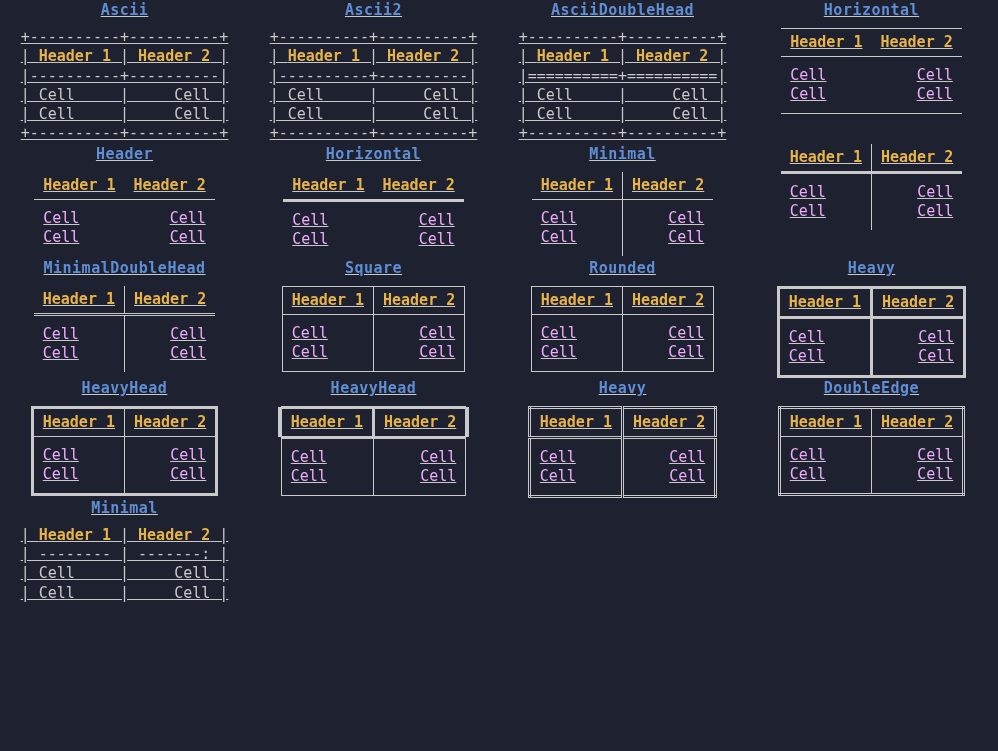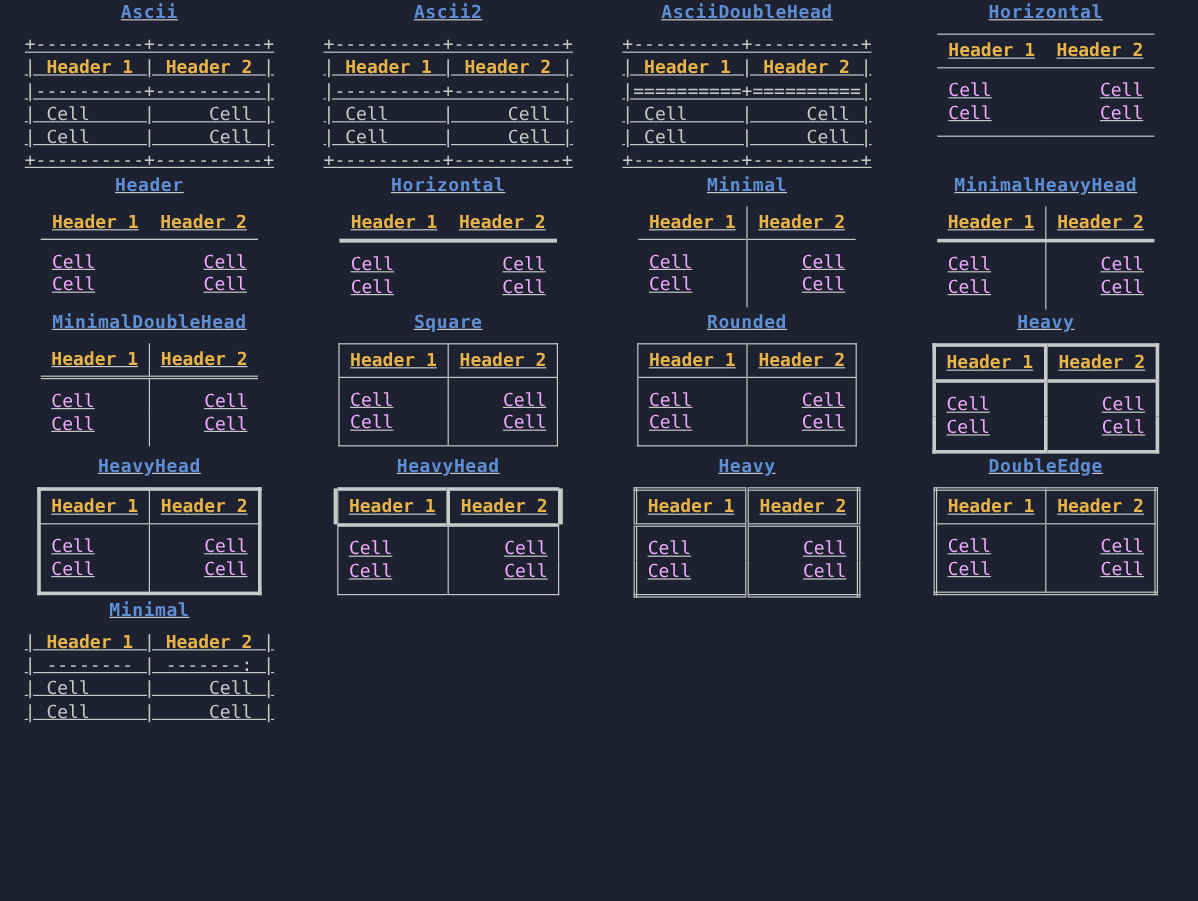--- a/index.html
+++ b/index.html
@@ -178,21 +178,20 @@
     </div>
     <div class="cellbox">
       <div class="box-title">Horizontal</div>
       <table class="tbl t-simpleheavy"><thead><tr><th class="c1">Header 1</th><th class="c2">Header 2</th></tr></thead><tbody><tr><td class="c1">Cell</td><td class="c2">Cell</td></tr><tr><td class="c1">Cell</td><td class="c2">Cell</td></tr></tbody></table>
     </div>
     <div class="cellbox">
       <div class="box-title">Minimal</div>
       <table class="tbl t-minimal"><thead><tr><th class="c1">Header 1</th><th class="c2">Header 2</th></tr></thead><tbody><tr><td class="c1">Cell</td><td class="c2">Cell</td></tr><tr><td class="c1">Cell</td><td class="c2">Cell</td></tr></tbody></table>
     </div>
     <div class="cellbox">
-      <div class="box-title">MinimalHeavyHead</div>
       <table class="tbl t-minimalheavyhead"><thead><tr><th class="c1">Header 1</th><th class="c2">Header 2</th></tr></thead><tbody><tr><td class="c1">Cell</td><td class="c2">Cell</td></tr><tr><td class="c1">Cell</td><td class="c2">Cell</td></tr></tbody></table>
     </div>
     <div class="cellbox">
       <div class="box-title">MinimalDoubleHead</div>
       <table class="tbl t-minimaldoublehead"><thead><tr><th class="c1">Header 1</th><th class="c2">Header 2</th></tr></thead><tbody><tr><td class="c1">Cell</td><td class="c2">Cell</td></tr><tr><td class="c1">Cell</td><td class="c2">Cell</td></tr></tbody></table>
     </div>
     <div class="cellbox">
       <div class="box-title">Square</div>
       <table class="tbl t-square"><thead><tr><th class="c1">Header 1</th><th class="c2">Header 2</th></tr></thead><tbody><tr><td class="c1">Cell</td><td class="c2">Cell</td></tr><tr><td class="c1">Cell</td><td class="c2">Cell</td></tr></tbody></table>
     </div>

